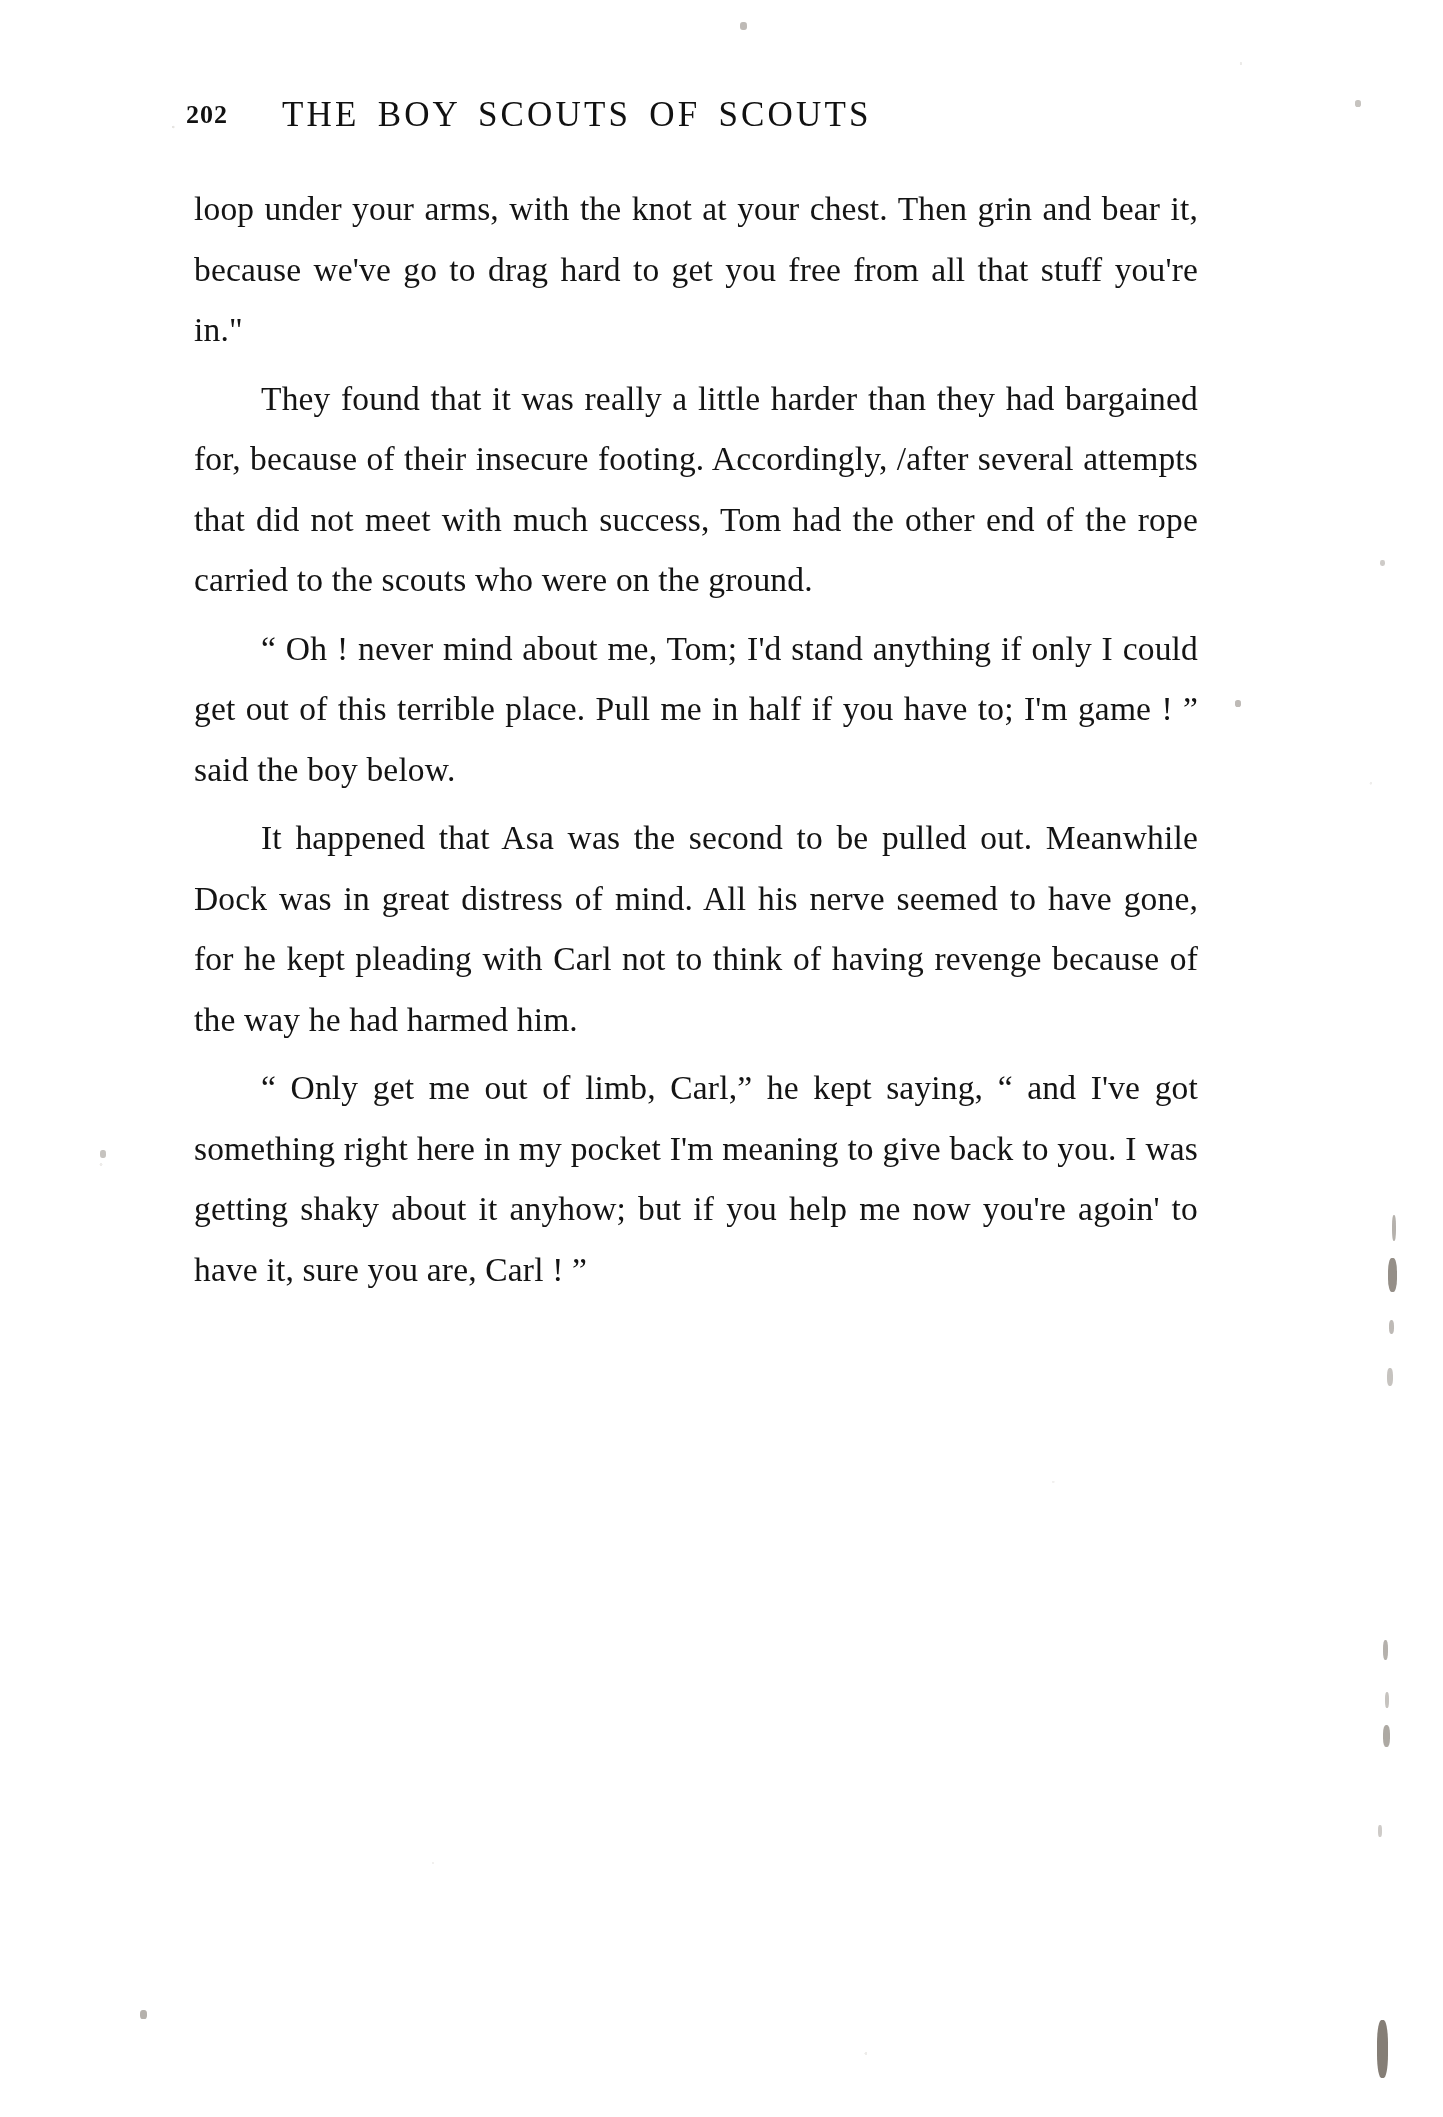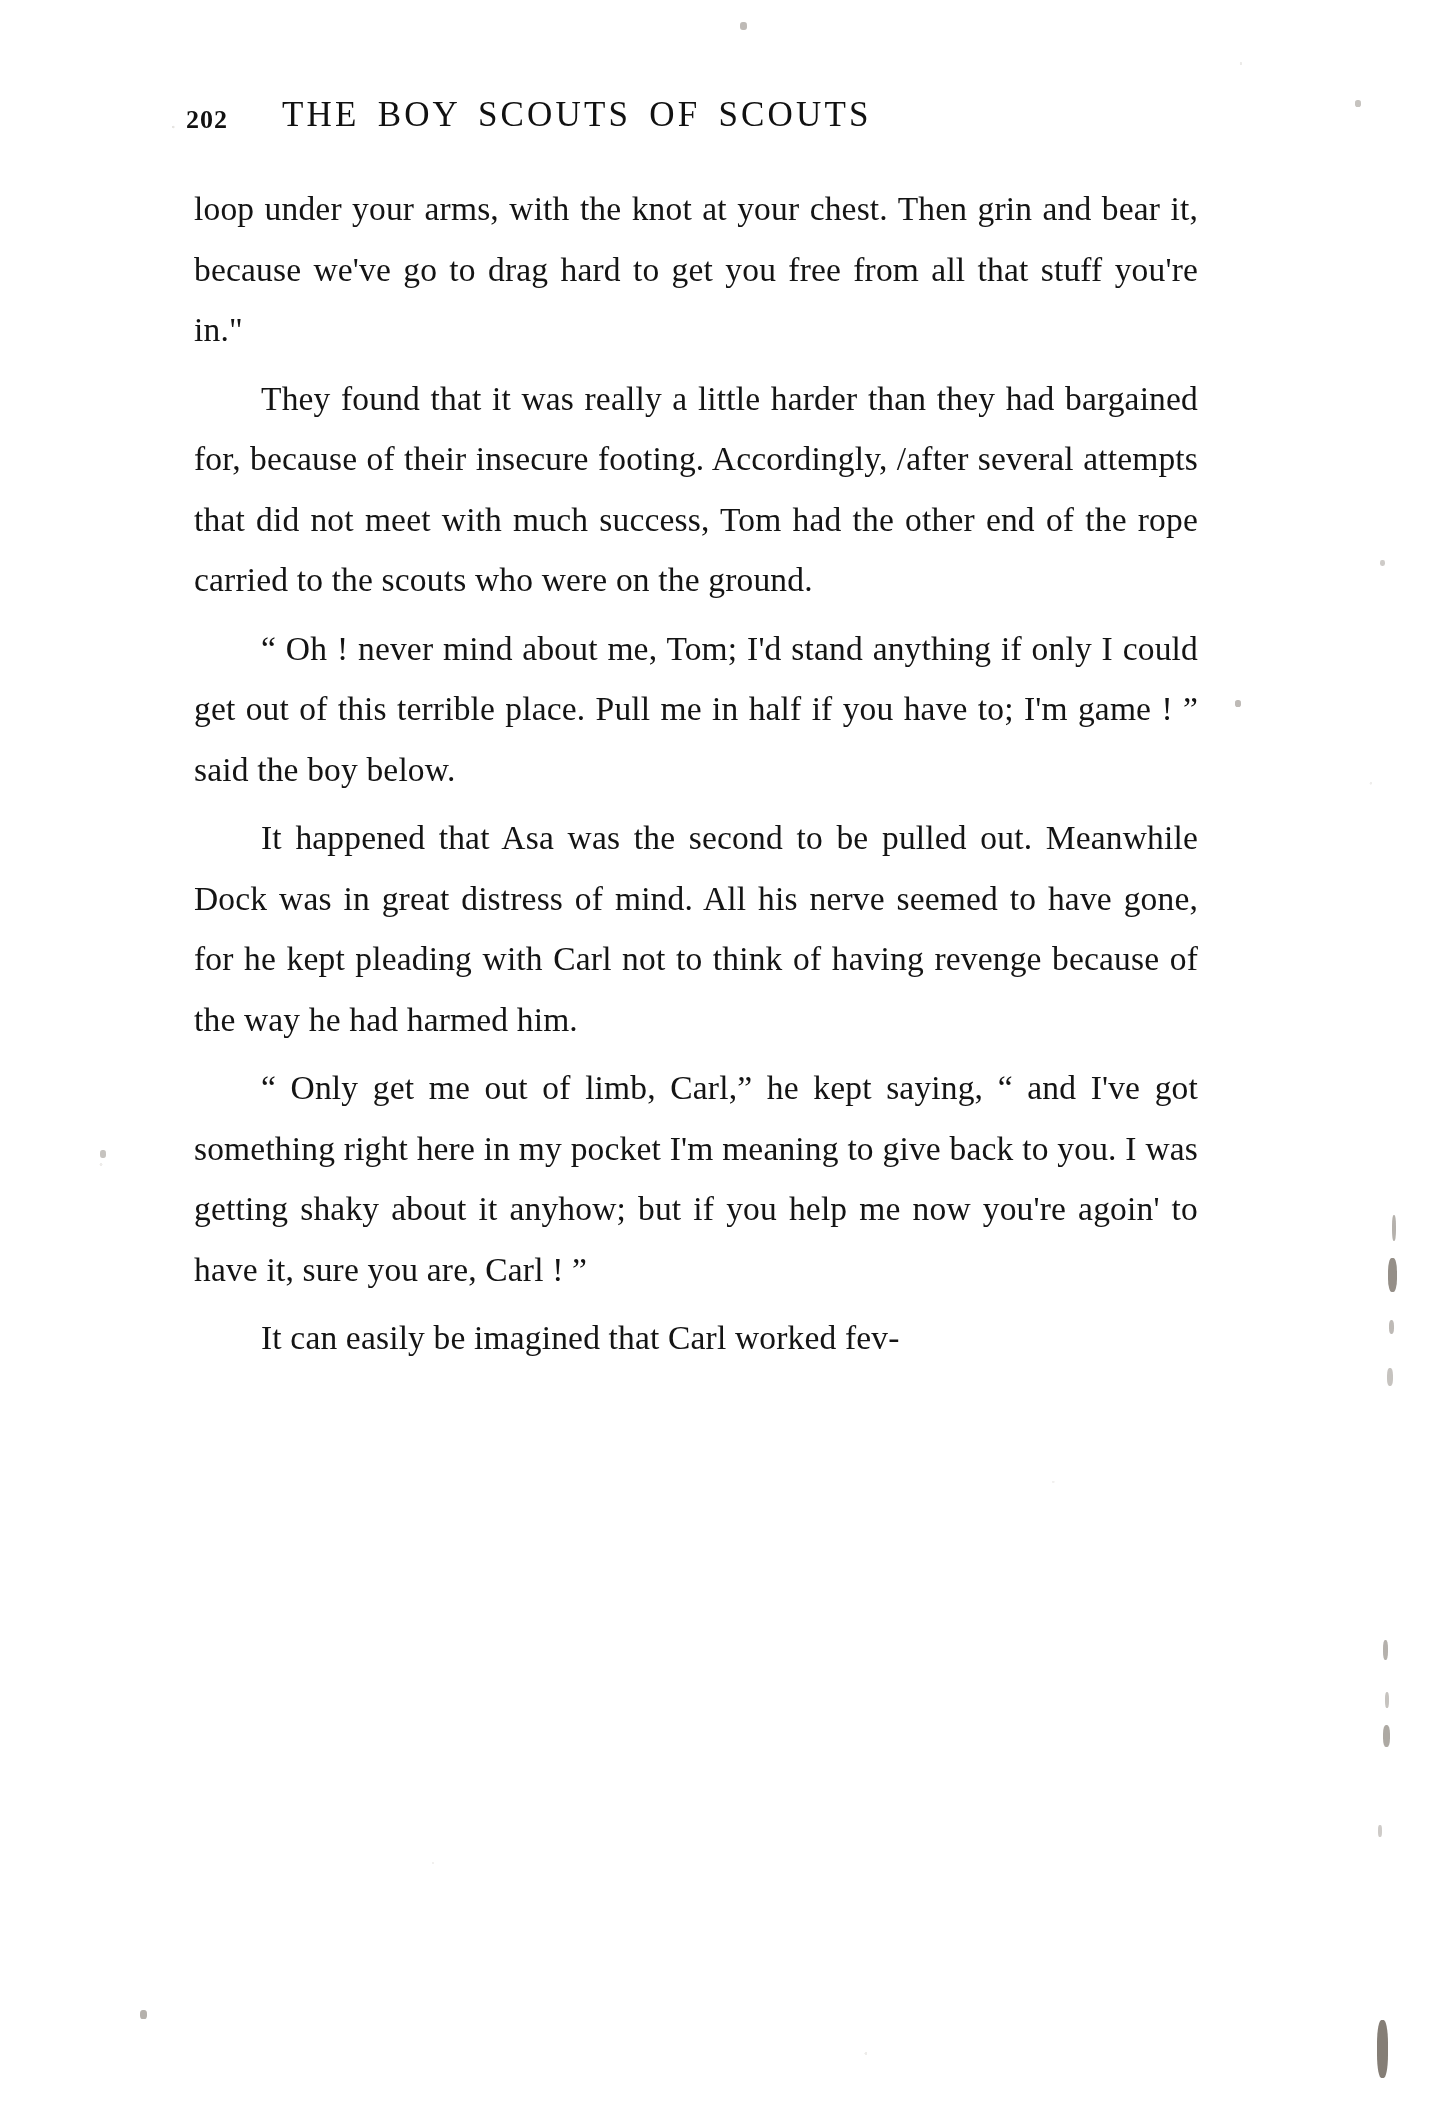--- a/index.html
+++ b/index.html
@@ -40,21 +40,21 @@
 
   .text-block {
     position: absolute;
     left: 186px;
     top: 95px;
     width: 1020px;
   }
 
   .running-head {
     display: flex;
-    align-items: flex-end;
+    align-items: center;
     margin-bottom: 44px;
     letter-spacing: 0.02em;
   }
   .folio {
     font-size: 26px;
     font-weight: bold;
     letter-spacing: 0.04em;
     width: 96px;
     flex: 0 0 96px;
     color: #111;
@@ -118,21 +118,20 @@
       <div class="folio">202</div>
       <div class="head-title">THE BOY SCOUTS OF SCOUTS</div>
     </div>
 
     <div class="body-text">
       <p>loop under your arms, with the knot at your chest. Then grin and bear it, because we've go to drag hard to get you free from all that stuff you're in."</p>
       <p class="indent">They found that it was really a little harder than they had bargained for, because of their insecure footing.   Accordingly, /after several attempts that did not meet with much success, Tom had the other end of the rope carried to the scouts who were on the ground.</p>
       <p class="indent">“ Oh ! never mind about me, Tom; I'd stand anything if only I could get out of this terrible place.   Pull me in half if you have to; I'm game ! ” said the boy below.</p>
       <p class="indent">It happened that Asa was the second to be pulled out.   Meanwhile Dock was in great distress of mind.   All his nerve seemed to have gone, for he kept pleading with Carl not to think of having revenge because of the way he had harmed him.</p>
       <p class="indent">“ Only get me out of limb, Carl,” he kept saying, “ and I've got something right here in my pocket I'm meaning to give back to you.   I was getting shaky about it anyhow; but if you help me now you're agoin' to have it, sure you are, Carl ! ”</p>
-      <p class="indent last">It can easily be imagined that Carl worked fev-</p>
     </div>
 
   </div>
 
   <div class="fleck f1"></div>
   <div class="fleck f2"></div>
   <div class="fleck f3"></div>
   <div class="fleck f4"></div>
   <div class="fleck f5"></div>
   <div class="fleck f6"></div>

